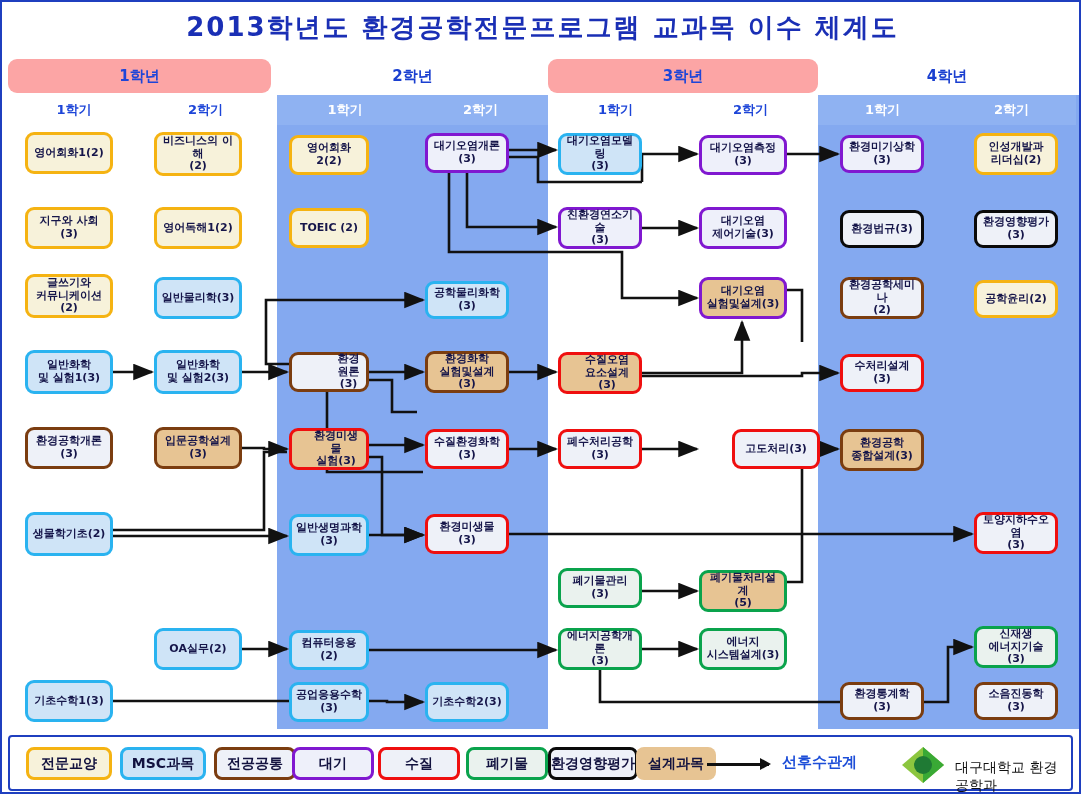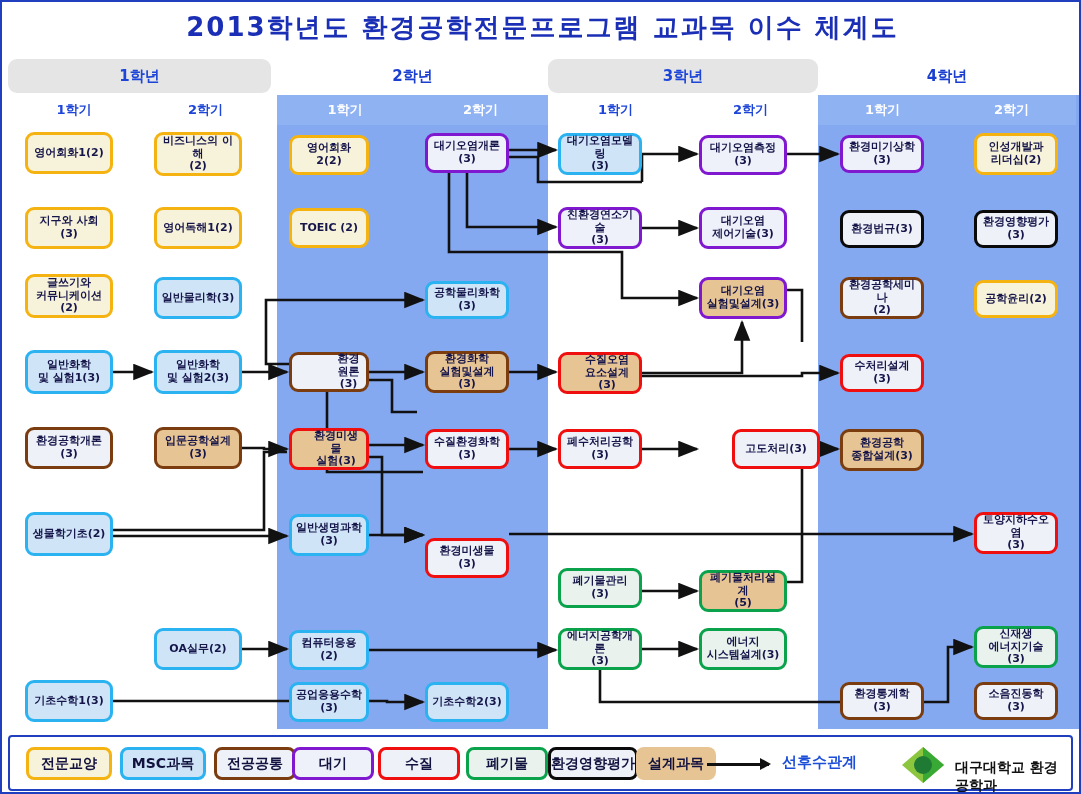--- a/index.html
+++ b/index.html
@@ -9,21 +9,21 @@
 
   
   #title{position:absolute;left:0;top:8px;width:1081px;text-align:center;
          font-size:26px;font-weight:bold;color:#1a2fb5;letter-spacing:2px;
          font-family:"DejaVu Sans","Liberation Sans",sans-serif;white-space:nowrap;}
 
   
   .yearband{position:absolute;top:57px;height:34px;border-radius:9px;
             display:flex;align-items:center;justify-content:center;
             font-size:15px;font-weight:bold;color:#1a3fd0;}
-  .yearband.filled{background:#e5e5e5;color:#1d45d8;}
+  .yearband.filled{background:#fca5a5;color:#1d45d8;}
   .semband{position:absolute;top:93px;height:30px;
            display:flex;align-items:center;justify-content:center;
            font-size:13px;font-weight:bold;color:#1d45d8;}
   .semband.filled{background:#8fb2f2;color:#ffffff;}
 
   
   .colstrip{position:absolute;top:93px;height:634px;background:#84a9f0;}
 
   
   .box{position:absolute;box-sizing:border-box;border-radius:9px;
@@ -52,21 +52,21 @@
   
   #legend{position:absolute;left:6px;top:733px;width:1065px;height:56px;
           border:2px solid #1f3fbf;border-radius:4px;background:#ffffff;box-sizing:border-box;}
   .lgbox{position:absolute;top:10px;height:33px;box-sizing:border-box;border-radius:8px;
          display:flex;align-items:center;justify-content:center;
          font-size:14px;font-weight:bold;color:#12123f;}
   .lgtext{position:absolute;font-size:15px;font-weight:bold;color:#1d4ed8;}
   #arrowleg{position:absolute;left:707px;top:763px;width:62px;height:3px;background:#111;}
   #arrowleg:after{content:"";position:absolute;right:-2px;top:-5px;
     border-left:11px solid #111;border-top:6px solid transparent;border-bottom:6px solid transparent;}
-  #unitext{position:absolute;left:937px;top:758px;font-size:14px;font-weight:bold;color:#111;}
+  #unitext{position:absolute;left:937px;top:758px;font-size:14px;font-weight:normal;color:#111;}
 </style>
 </head>
 <body>
 
 <div id="root">
 
   <div id="title">2013학년도 환경공학전문프로그램 교과목 이수 체계도</div>
 
   <div class="colstrip" style="left:275px;width:271px;"></div>
   <div class="colstrip" style="left:816px;width:263px;"></div>
@@ -238,21 +238,21 @@
       <div class="box c-msc" style="left: 423px; top: 279px; width: 84px; height: 38px;">
         <span class="lbl">공학물리화학(3)</span>
       </div>
       <div class="box c-design d-common" style="left: 423px; top: 349px; width: 84px; height: 42px;">
         <span class="lbl">환경화학
 실험및설계(3)</span>
       </div>
       <div class="box c-water" style="left: 423px; top: 427px; width: 84px; height: 40px;">
         <span class="lbl">수질환경화학(3)</span>
       </div>
-      <div class="box c-water" style="left: 423px; top: 512px; width: 84px; height: 40px; margin-top: 24px;">
+      <div class="box c-water" style="left: 423px; top: 512px; width: 84px; height: 40px;">
         <span class="lbl">환경미생물(3)</span>
       </div>
       <div class="box c-msc" style="left: 423px; top: 680px; width: 84px; height: 40px;">
         <span class="lbl">기초수학2(3)</span>
       </div>
       <div class="box c-msc" style="left: 556px; top: 131px; width: 84px; height: 42px;">
         <span class="lbl">대기오염모델링
 (3)</span>
       </div>
       <div class="box c-air" style="left: 556px; top: 205px; width: 84px; height: 42px;">

